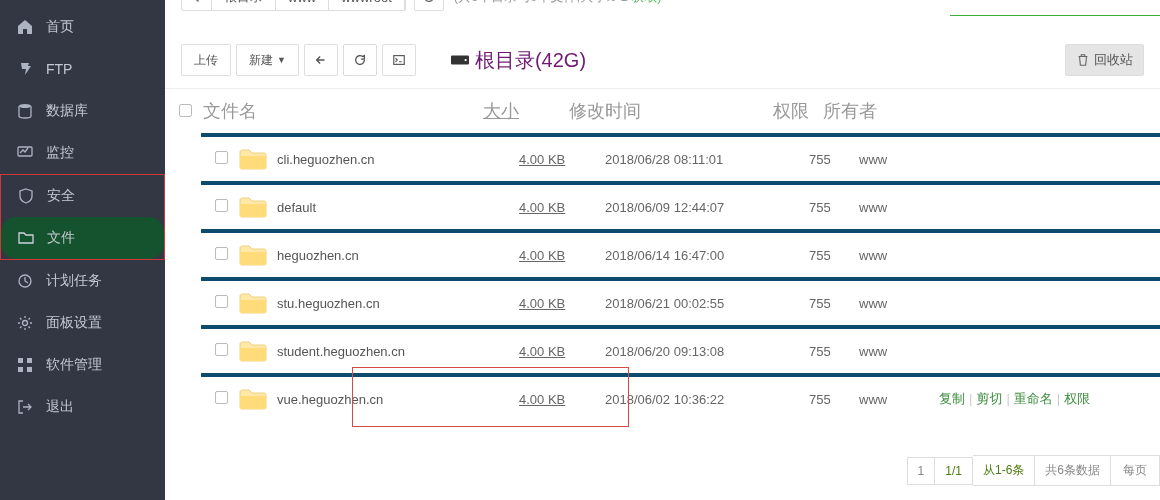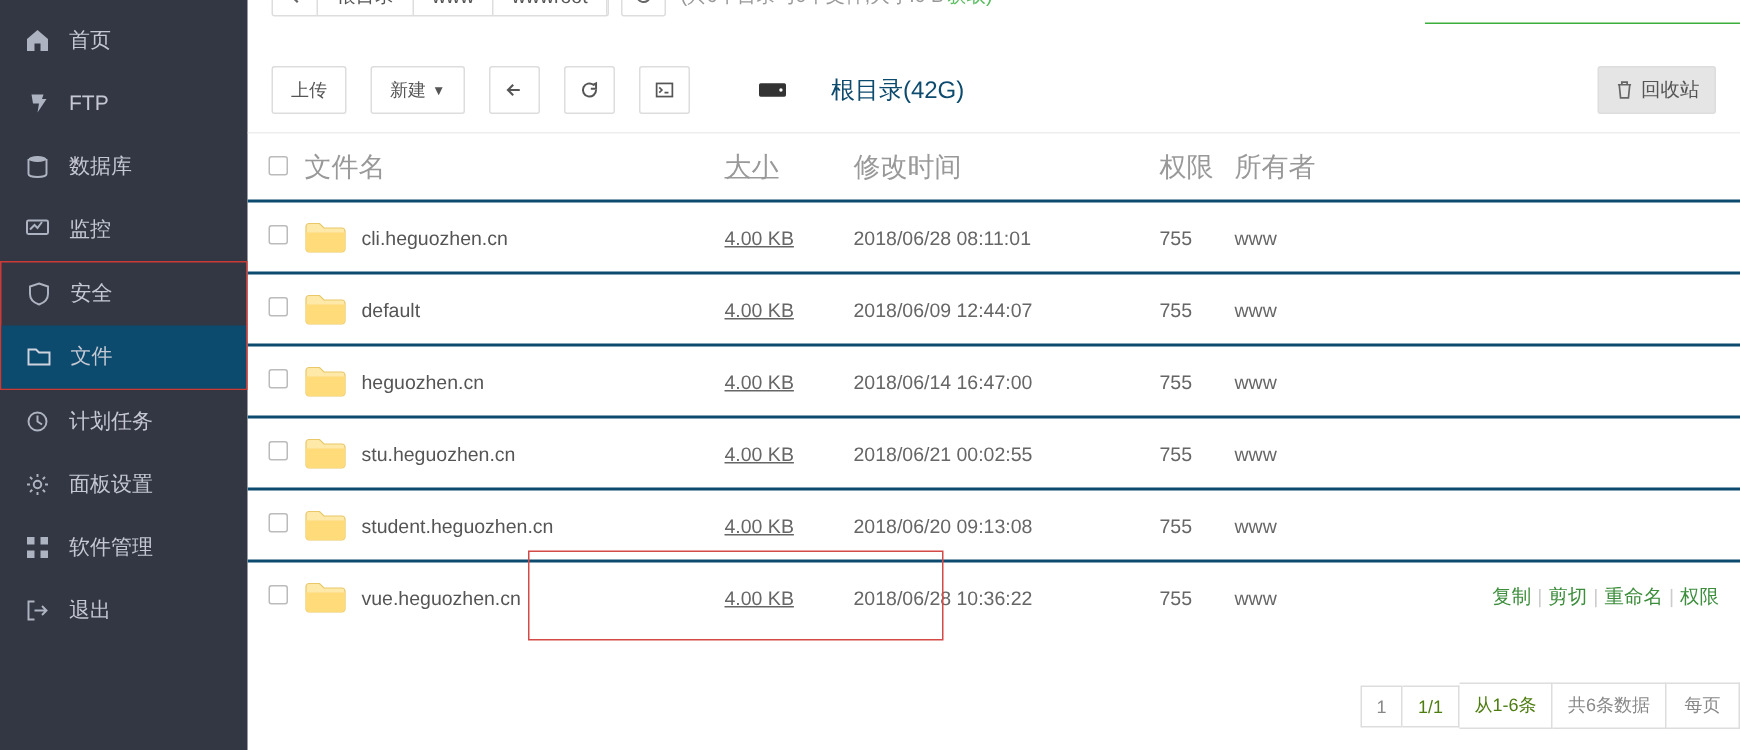--- a/index.html
+++ b/index.html
@@ -1,51 +1,51 @@
 <!DOCTYPE html>
 <html><head>
 <meta charset="utf-8">
 <style>
 * { box-sizing: border-box; margin: 0; padding: 0; }
 body { font-family: "Microsoft YaHei", Arial, sans-serif; font-size: 13px; color: #666; background: #fff; overflow: hidden; width: 1160px; height: 500px; }
 .layout { display: flex; height: 500px; }
 .sidebar { width: 165px; background: #333744; flex-shrink: 0; padding-top: 6px; }
-.side-item { display: flex; padding: 12px 16px; color: #c5c8d2; cursor: pointer; font-size: 14px; }
+.side-item { display: flex; align-items: center; padding: 12px 16px; color: #c5c8d2; cursor: pointer; font-size: 14px; }
 .side-item .icon { width: 18px; height: 18px; margin-right: 12px; display: inline-flex; align-items: center; justify-content: center; }
 .side-item svg { width: 16px; height: 16px; fill: #aeb3c1; }
 .hl-box { border: 1px solid #cc3a36; }
-.hl-box .side-item:last-child { background: #0c4a6e; }
+.hl-box .side-item:last-child { background: #14532d; border-radius: 15px; }
 .main { flex: 1; position: relative; padding: 0; overflow: hidden; }
 .breadcrumb-row { display: flex; align-items: center; padding: 0 16px 8px 16px; height: 14px; margin-top: -6px; }
 .bc { display: flex; align-items: center; border: 1px solid #ddd; border-radius: 2px; overflow: hidden; height: 28px; }
 .bc-back { width: 30px; display: flex; align-items: center; justify-content: center; border-right: 1px solid #ddd; height: 100%; }
 .bc-part { padding: 0 12px; border-right: 1px solid #ddd; height: 100%; display: flex; align-items: center; color: #555; }
 .bc-refresh { width: 30px; display: flex; align-items: center; justify-content: center; height: 28px; border: 1px solid #ddd; border-radius: 2px; margin-left: 8px; }
 .stats { margin-left: 10px; color: #999; display: flex; align-items: center; }
 .stats .link { color: #58bd5e; cursor: pointer; margin-left: 2px; }
 .toolbar-row { display: flex; align-items: center; padding: 36px 16px 12px 16px; }
-.btn { border: 1px solid #ddd; background: #fff; color: #555; padding: 0 12px; height: 32px; display: inline-flex; align-items: center; border-radius: 2px; margin-right: 16px; cursor: pointer; font-size: 12px; }
+.btn { border: 1px solid #ddd; background: #fff; color: #555; padding: 0 12px; height: 32px; display: inline-flex; align-items: center; border-radius: 2px; margin-right: 5px; cursor: pointer; font-size: 12px; }
 .btn-icon { width: 34px; justify-content: center; padding: 0; }
 .btn svg { width: 14px; height: 14px; fill: #555; }
-.root-info { display: flex; align-items: center; font-size: 16px; color: #0c4a6e; margin-left: 30px; gap: 24px; }
+.root-info { display: flex; align-items: center; font-size: 20px; color: #701a75; margin-left: 30px; }
 .root-info svg { width: 18px; height: 14px; fill: #333; margin-right: 6px; }
 .spacer { flex: 1; }
 .recycle-btn { border: 1px solid #ddd; background: #e5e5e5; color: #555; height: 32px; padding: 0 10px; display: inline-flex; align-items: center; border-radius: 2px; cursor: pointer; }
 .recycle-btn svg { width: 14px; height: 14px; fill: #666; margin-right: 4px; }
 .table-wrap { border-top: 1px solid #eee; }
 .thead, .trow { display: flex; align-items: center; padding: 0 14px; }
 .thead { height: 44px; color: #999; font-size: 18px; }
-.trow { height: 48px; border-top: 2px solid #0c4a6e; font-size: 13px; }
+.trow { height: 48px; border-top: 4px solid #0c4a6e; font-size: 13px; margin-left: 36px; }
 .col-cb { width: 24px; }
 .col-name { flex: 0 0 280px; display: flex; align-items: center; }
 .col-size { flex: 0 0 86px; text-decoration: underline; }
 .col-mtime { flex: 0 0 204px; }
 .col-perm { flex: 0 0 50px; }
 .col-owner { flex: 0 0 80px; }
-.col-actions { flex: 1; text-align: right; color: #3c8d3c; }
+.col-actions { flex: 1; text-align: left; color: #3c8d3c; }
 .col-actions span { cursor: pointer; }
 .col-actions .sep { color: #ccc; margin: 0 4px; }
 .folder-icon { width: 28px; height: 22px; margin-right: 10px; position: relative; }
 .folder-icon svg { width: 28px; height: 22px; }
 .fname { color: #555; cursor: pointer; }
 .cb { width: 13px; height: 13px; border: 1px solid #bbb; border-radius: 2px; display: inline-block; }
 .hl-row { position: absolute; border: 1px solid #d44a46; pointer-events: none; }
 .hl-row.r1 { left: 187px; top: 367px; width: 277px; height: 60px; }
 .paginator { position: absolute; right: 0; bottom: 14px; display: flex; align-items: center; font-size: 12px; }
 .pg-box { border: 1px solid #ddd; padding: 6px 10px; color: #888; }
@@ -302,21 +302,21 @@
           <div class="trow">
             <div class="col-cb"><span class="cb"></span></div>
             <div class="col-name">
               <span class="folder-icon"><svg viewBox="0 0 28 22">
                   <path d="M1 4c0-1 1-2 2-2h7l3 3h12c1 0 2 1 2 2v12c0 1-1 2-2 2H3c-1 0-2-1-2-2z" fill="#ffe9a8" stroke="#e8c868" stroke-width="0.8"></path>
                   <path d="M1 8h26v11c0 1-1 2-2 2H3c-1 0-2-1-2-2z" fill="#ffdb7a"></path>
                 </svg></span>
               <span class="fname">vue.heguozhen.cn</span>
             </div>
             <div class="col-size">4.00 KB</div>
-            <div class="col-mtime">2018/06/28 10:36:22</div>
+            <div class="col-mtime">2018/06/02 10:36:22</div>
             <div class="col-perm">755</div>
             <div class="col-owner">www</div>
             <div class="col-actions"><span>复制</span><span class="sep">|</span><span>剪切</span><span class="sep">|</span><span>重命名</span><span class="sep">|</span><span>权限</span></div>
           </div>
         </div>
     </div>
 
     <div class="hl-row r1"></div>
 
     <div class="paginator">

